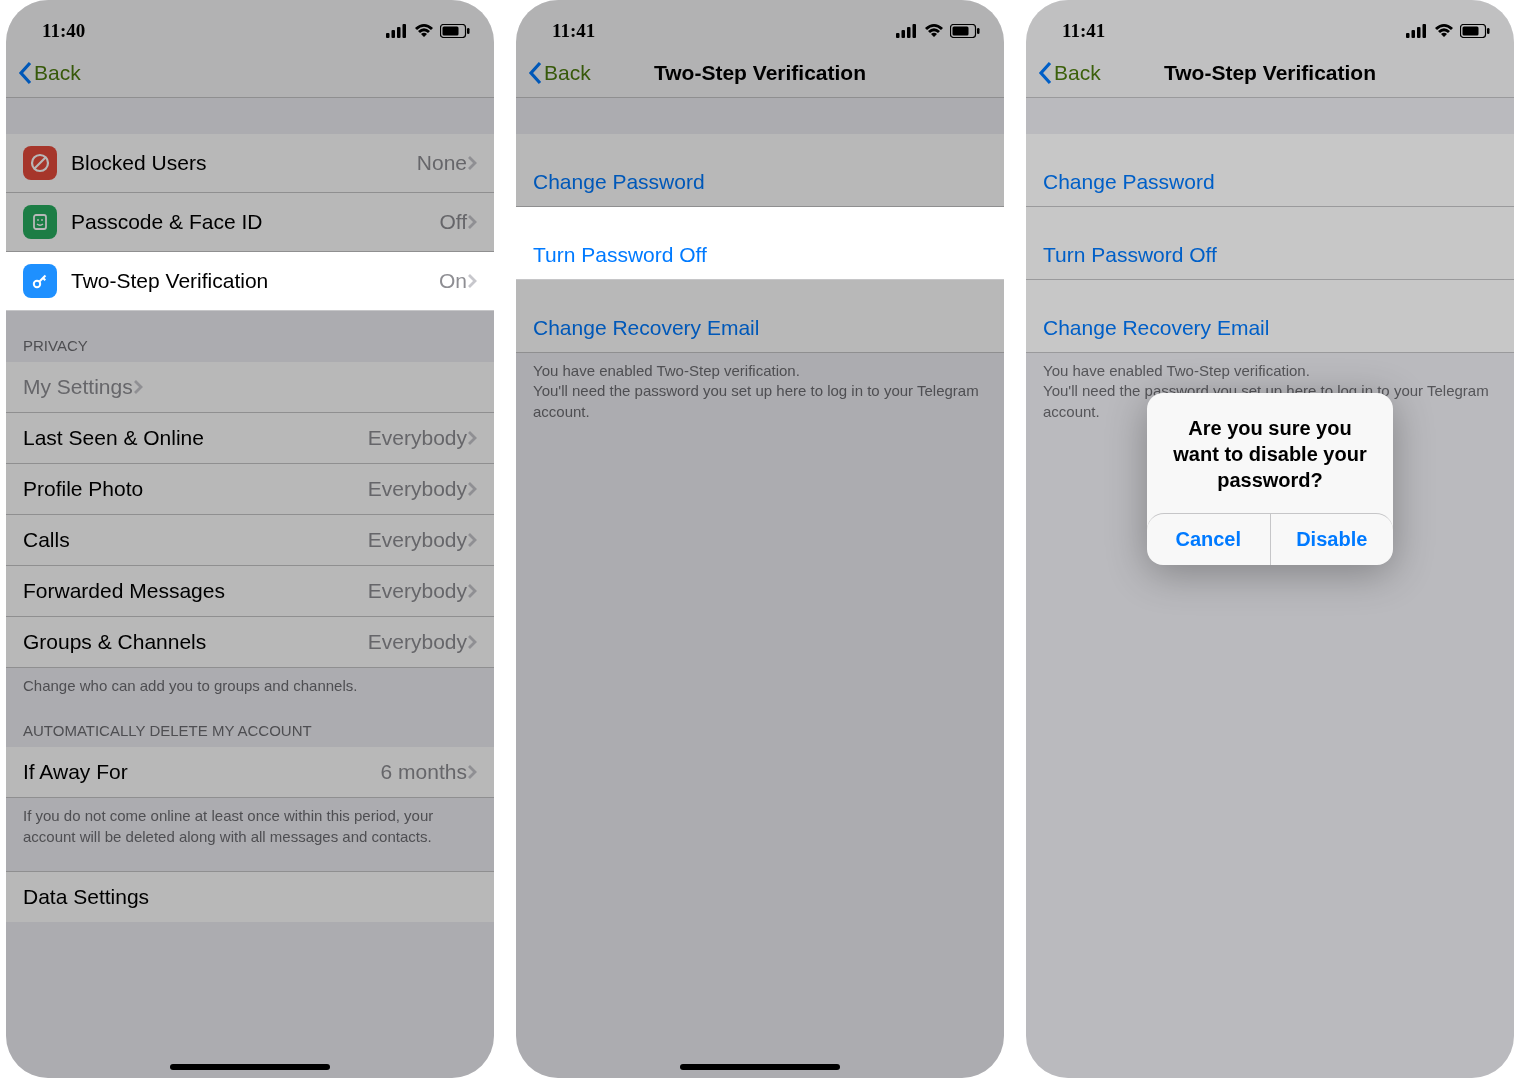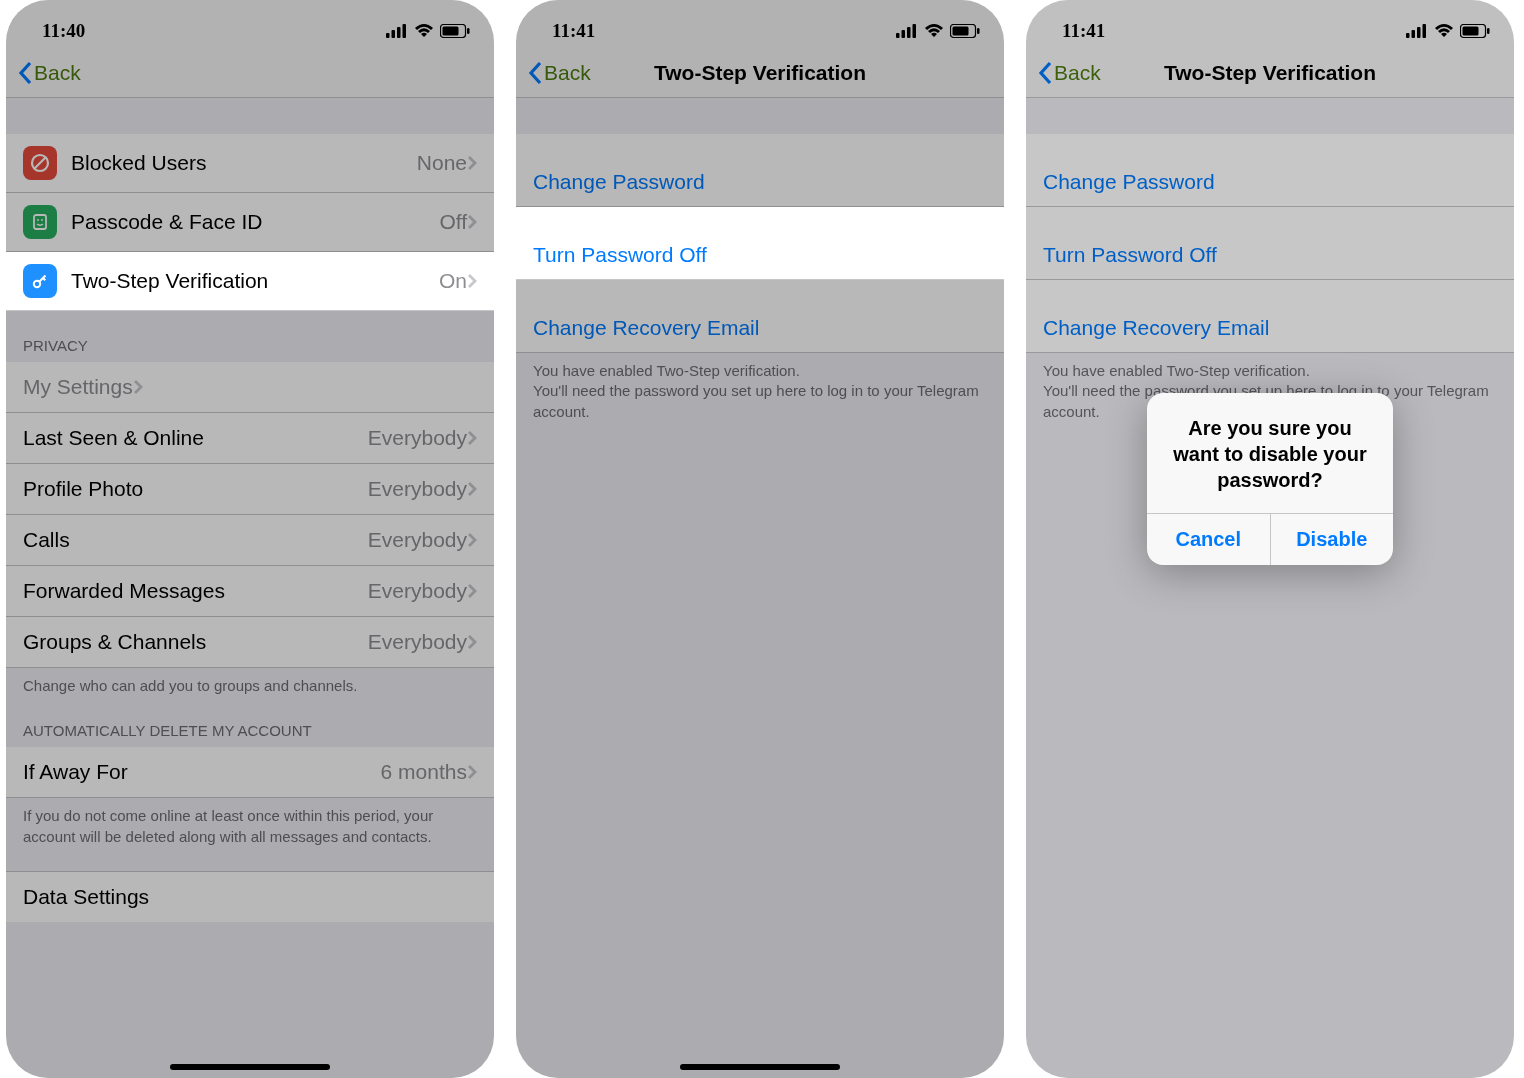--- a/index.html
+++ b/index.html
@@ -108,20 +108,21 @@
   .alert-title {
     padding: 22px 22px 20px;
     text-align: center;
     font-size: 20px;
     font-weight: 600;
     line-height: 1.3;
   }
   .alert-buttons {
     display: flex;
     border-top: 0.5px solid #c6c6c8;
+    border-radius: 17px;
   }
   .alert-btn {
     flex: 1; text-align: center; padding: 14px 0;
     color: #007aff; font-size: 20px; font-weight: 600;
   }
   .alert-btn + .alert-btn { border-left: 0.5px solid #c6c6c8; }
   .phone3-dim { background: rgba(0,0,0,0.22); }
   .signal-bars { width: 22px; height: 14px; }
   .wifi-icon { width: 20px; height: 14px; }
   .battery-icon { width: 30px; height: 14px; }

